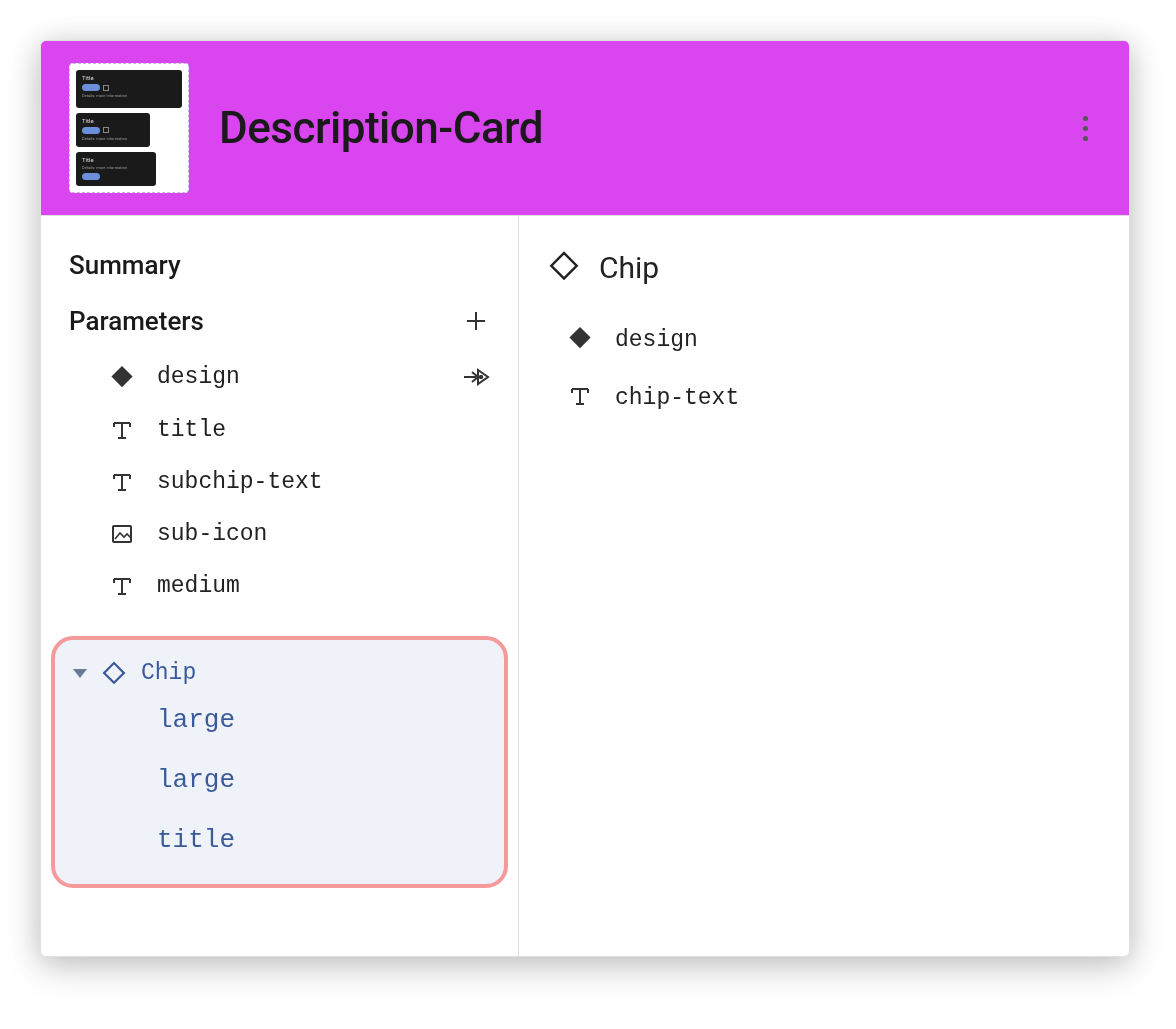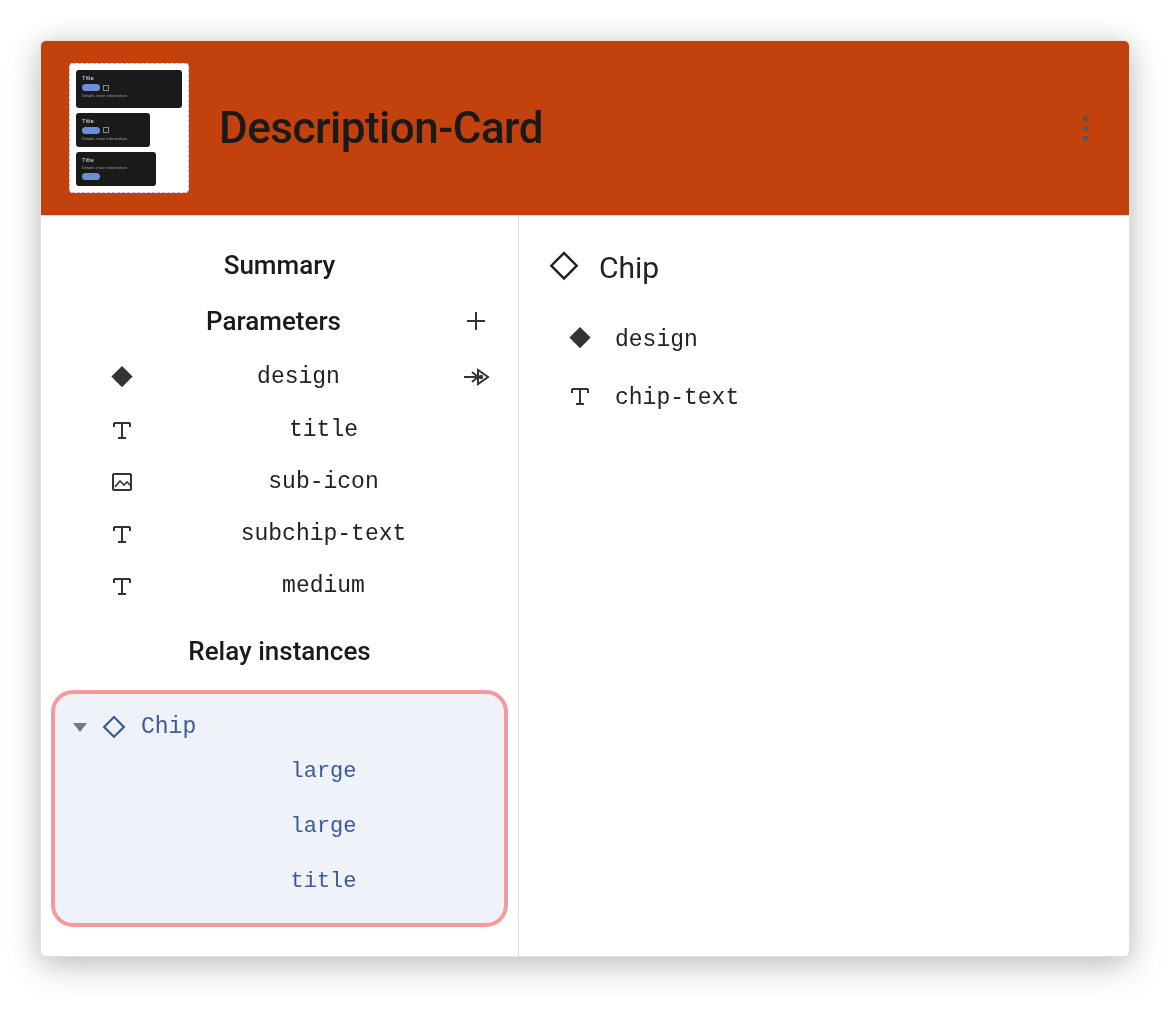--- a/index.html
+++ b/index.html
@@ -17,21 +17,21 @@
       background: #ffffff;
       border: 1px solid #e0e0e0;
       border-radius: 6px;
       box-shadow: 0 4px 28px rgba(0,0,0,0.18), 0 12px 40px rgba(0,0,0,0.12);
       overflow: hidden;
     }
     .header {
       display: flex;
       align-items: center;
       padding: 22px 28px;
-      background: #c2410c;
+      background: #d946ef;
       border-bottom: 1px solid #e0e0e0;
     }
     .thumbnail {
       width: 120px;
       height: 130px;
       background: #ffffff;
       border: 1px dashed #c8b2e8;
       border-radius: 4px;
       margin-right: 30px;
       padding: 6px;
@@ -100,37 +100,35 @@
       border-radius: 50%;
     }
     .body {
       display: flex;
       min-height: 740px;
     }
     .left-pane {
       width: 478px;
       border-right: 1px solid #e0e0e0;
       padding: 28px 0 20px 0;
-      text-align: center;
     }
     .right-pane {
       flex: 1;
       padding: 28px 30px;
     }
     .section-heading {
       font-size: 26px;
       font-weight: 500;
       color: #1a1a1a;
       padding: 6px 28px 18px 28px;
     }
     .section-row {
       display: flex;
       align-items: center;
       padding: 8px 28px 14px 28px;
-      margin-left: 16px;
     }
     .section-row .section-heading-inline {
       font-size: 26px;
       font-weight: 500;
       color: #1a1a1a;
       flex: 1;
     }
     .plus-btn {
       width: 28px;
       height: 28px;
@@ -205,21 +203,21 @@
       font-family: "SFMono-Regular", Consolas, "Liberation Mono", Menlo, monospace;
       font-size: 23px;
       color: #3a5a9a;
     }
     .relay-children {
       list-style: none;
       padding-left: 88px;
     }
     .relay-child {
       font-family: "SFMono-Regular", Consolas, "Liberation Mono", Menlo, monospace;
-      font-size: 22px;
+      font-size: 26px;
       color: #3a5a9a;
       padding: 15px 0;
       cursor: pointer;
     }
     .detail-header {
       display: flex;
       align-items: center;
       gap: 20px;
       padding: 6px 0 26px 0;
     }
@@ -320,45 +318,44 @@
           <span class="param-icon">
             <svg width="22" height="22" viewBox="0 0 22 22">
                 <path d="M3 4 H19 M3 4 V8 M19 4 V8 M11 4 V19 M7 19 H15" stroke="#333" stroke-width="2" fill="none"></path>
               </svg>
           </span>
           <span class="param-label">title</span>
         </li>
         <li class="param-item">
           <span class="param-icon">
             <svg width="22" height="22" viewBox="0 0 22 22">
+                <path d="M3 4 H19 M3 4 V8 M19 4 V8 M11 4 V19 M7 19 H15" stroke="#333" stroke-width="2" fill="none"></path>
+              </svg>
+          </span>
+          <span class="param-label">subchip-text</span>
+        </li>
+        <li class="param-item">
+          <span class="param-icon">
+            <svg width="22" height="22" viewBox="0 0 22 22">
                 <rect x="2" y="3" width="18" height="16" rx="1" fill="none" stroke="#333" stroke-width="2"></rect>
                 <polyline points="4,16 9,10 13,14 16,11 20,15" fill="none" stroke="#333" stroke-width="1.6"></polyline>
               </svg>
           </span>
           <span class="param-label">sub-icon</span>
         </li>
         <li class="param-item">
           <span class="param-icon">
             <svg width="22" height="22" viewBox="0 0 22 22">
                 <path d="M3 4 H19 M3 4 V8 M19 4 V8 M11 4 V19 M7 19 H15" stroke="#333" stroke-width="2" fill="none"></path>
               </svg>
           </span>
-          <span class="param-label">subchip-text</span>
-        </li>
-        <li class="param-item">
-          <span class="param-icon">
-            <svg width="22" height="22" viewBox="0 0 22 22">
-                <path d="M3 4 H19 M3 4 V8 M19 4 V8 M11 4 V19 M7 19 H15" stroke="#333" stroke-width="2" fill="none"></path>
-              </svg>
-          </span>
           <span class="param-label">medium</span>
         </li>
       </ul>
 
-      <div class="section-heading">Relay instances</div>
 
       <div class="relay-box">
         <div class="relay-row">
           <span class="chev"></span>
           <span class="relay-icon">
             <svg width="24" height="24" viewBox="0 0 24 24">
                 <rect x="12" y="2" width="14" height="14" transform="rotate(45 12 2)" fill="none" stroke="#3a5a9a" stroke-width="2.2"></rect>
               </svg>
           </span>
           <span class="relay-label">Chip</span>

